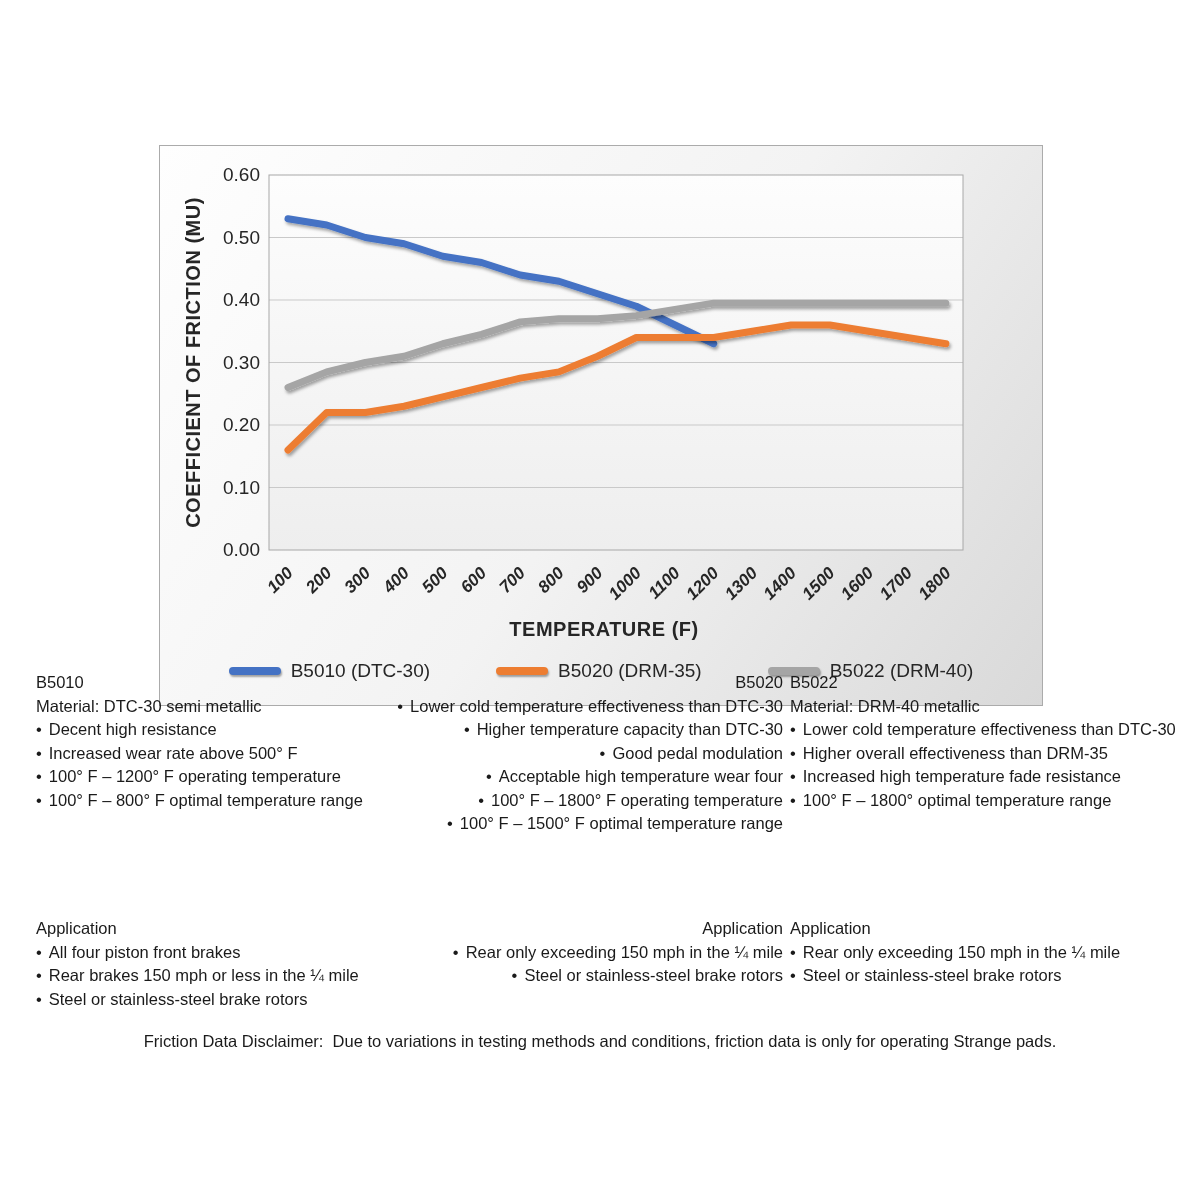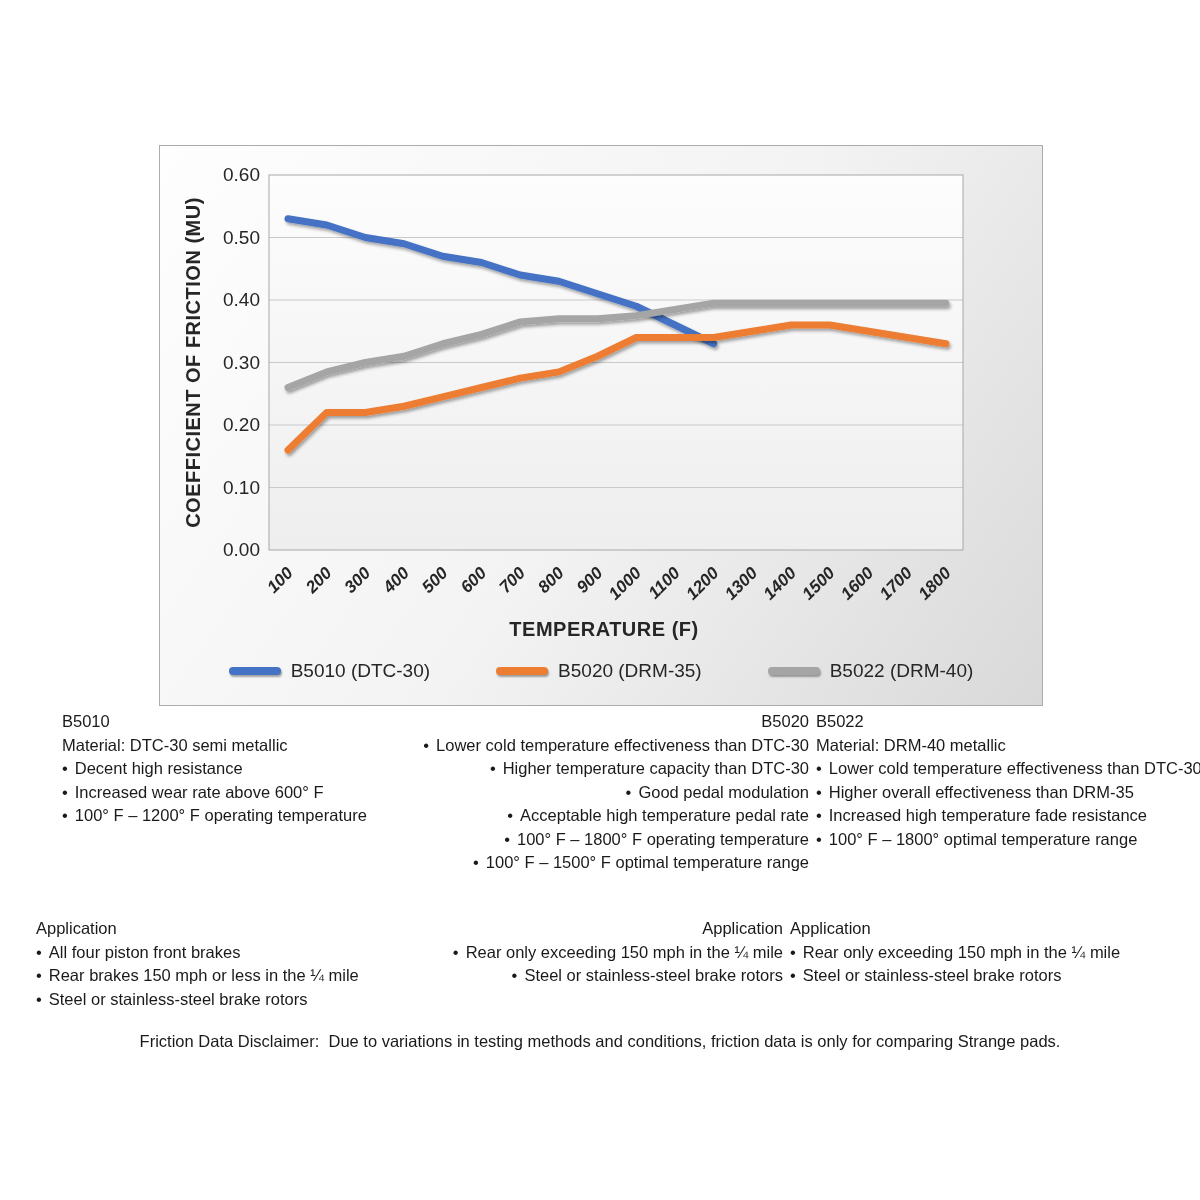--- a/index.html
+++ b/index.html
@@ -23,21 +23,21 @@
           align-items:flex-start;gap:66px;font-size:19px;color:#262626;}
   .legend-item{display:flex;align-items:center;gap:10px;}
   .legend-swatch{width:52px;height:8px;border-radius:4px;
                  box-shadow:1px 2px 2px rgba(0,0,0,.35);}
 
   
   .col{position:absolute;font-size:16.5px;line-height:23.5px;}
   .col-1{left:36px;width:345px;}
   .col-2{left:383px;width:400px;text-align:right;}
   .col-3{left:790px;width:402px;}
-  .info-block{top:710px;margin-left:26px;}
+  .info-block{top:671px;}
   .app-block{top:917px;}
   .line{white-space:nowrap;}
   .bullet{display:inline-block;margin-right:7px;}
 
   .disclaimer{position:absolute;left:0;top:1032px;width:1200px;text-align:center;
               font-size:16.5px;color:#1a1a1a;white-space:pre-wrap;}
 </style>
 </head>
 <body>
 
@@ -110,32 +110,33 @@
         <span class="legend-label">B5022 (DRM-40)</span>
       </div>
       </div>
   </div>
 
   <div class="col col-1 info-block">
     <div class="line">B5010</div>
     <div class="line">Material: DTC-30 semi metallic</div>
     <div>
         <div class="line"><span class="bullet">•</span><span class="line-text">Decent high resistance</span></div>
-        <div class="line"><span class="bullet">•</span><span class="line-text">Increased wear rate above 600° F</span></div>
+        <div class="line"><span class="bullet">•</span><span class="line-text">Increased wear rate above 500° F</span></div>
         <div class="line"><span class="bullet">•</span><span class="line-text">100° F – 1200° F operating temperature</span></div>
+        <div class="line"><span class="bullet">•</span><span class="line-text">100° F – 800° F optimal temperature range</span></div>
       </div>
   </div>
 
   <div class="col col-2 info-block">
     <div class="line">B5020</div>
     <div>
         <div class="line"><span class="bullet">•</span><span class="line-text">Lower cold temperature effectiveness than DTC-30</span></div>
         <div class="line"><span class="bullet">•</span><span class="line-text">Higher temperature capacity than DTC-30</span></div>
         <div class="line"><span class="bullet">•</span><span class="line-text">Good pedal modulation</span></div>
-        <div class="line"><span class="bullet">•</span><span class="line-text">Acceptable high temperature pedal rate</span></div>
+        <div class="line"><span class="bullet">•</span><span class="line-text">Acceptable high temperature wear four</span></div>
         <div class="line"><span class="bullet">•</span><span class="line-text">100° F – 1800° F operating temperature</span></div>
         <div class="line"><span class="bullet">•</span><span class="line-text">100° F – 1500° F optimal temperature range</span></div>
       </div>
   </div>
 
   <div class="col col-3 info-block">
     <div class="line">B5022</div>
     <div class="line">Material: DRM-40 metallic</div>
     <div>
         <div class="line"><span class="bullet">•</span><span class="line-text">Lower cold temperature effectiveness than DTC-30</span></div>
@@ -163,14 +164,14 @@
   </div>
 
   <div class="col col-3 app-block">
     <div class="line">Application</div>
     <div>
         <div class="line"><span class="bullet">•</span><span class="line-text">Rear only exceeding 150 mph in the ¼ mile</span></div>
         <div class="line"><span class="bullet">•</span><span class="line-text">Steel or stainless-steel brake rotors</span></div>
       </div>
   </div>
 
-  <div class="disclaimer">Friction Data Disclaimer:  Due to variations in testing methods and conditions, friction data is only for comparing Strange pads.</div>
+  <div class="disclaimer">Friction Data Disclaimer:  Due to variations in testing methods and conditions, friction data is only for operating Strange pads.</div>
 </div>
 
 </body></html>

